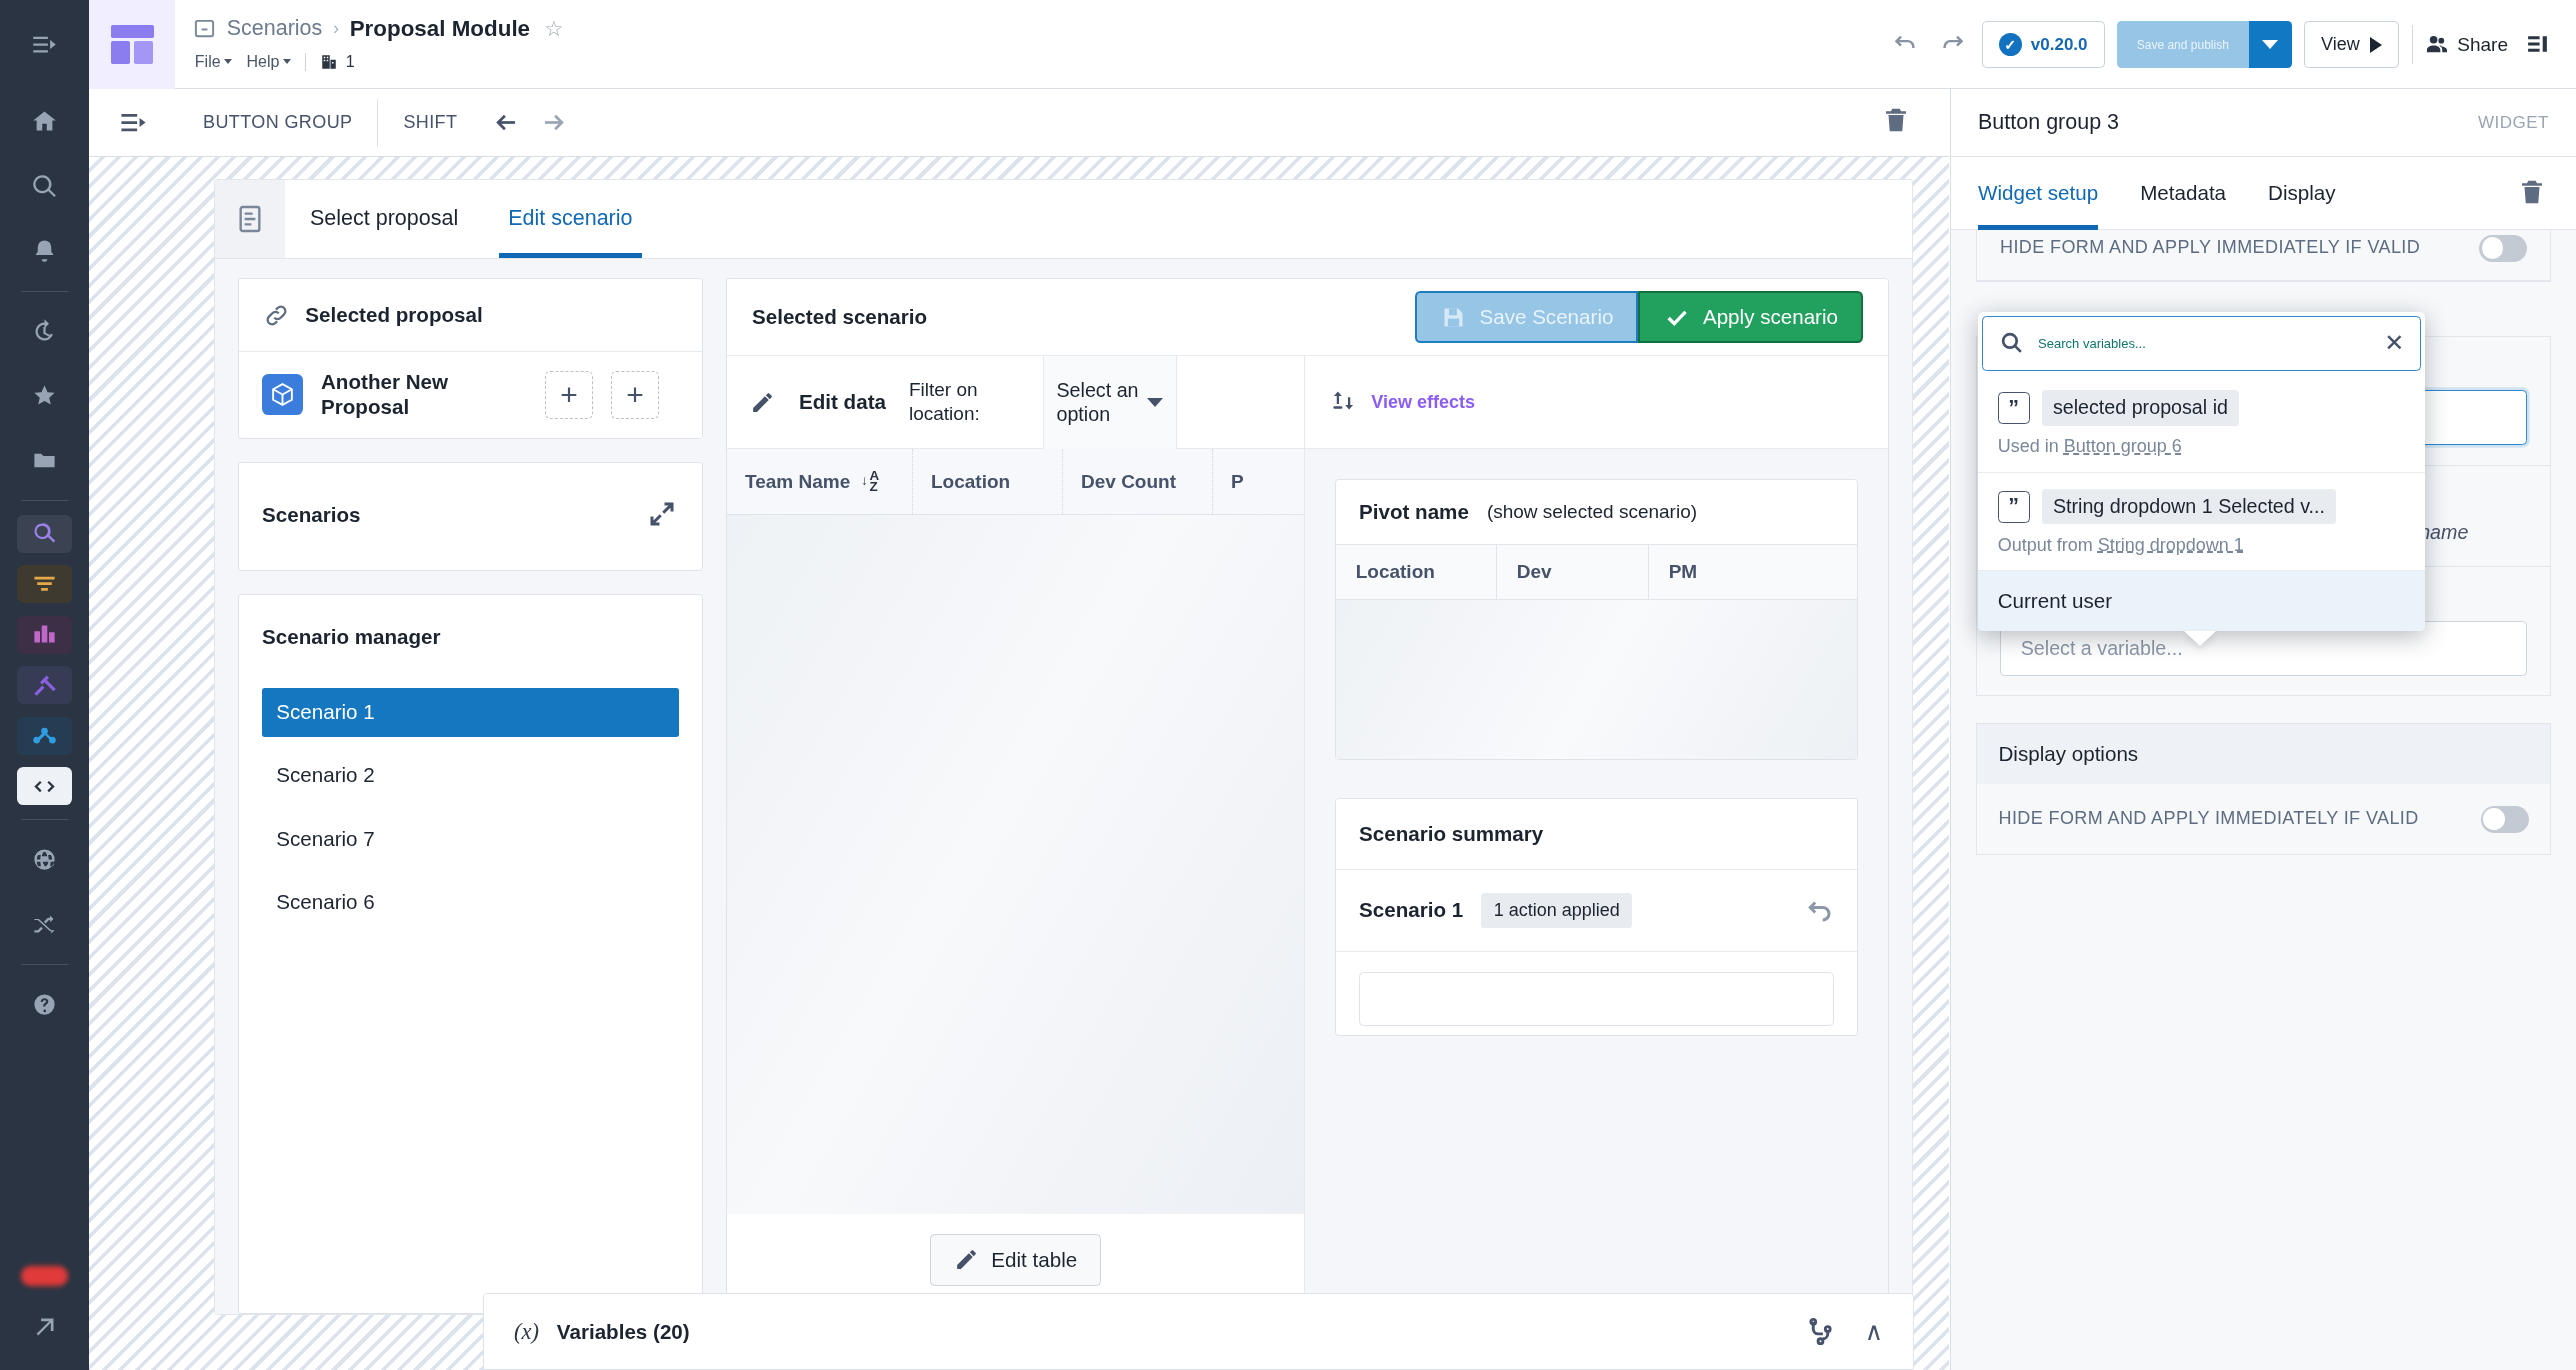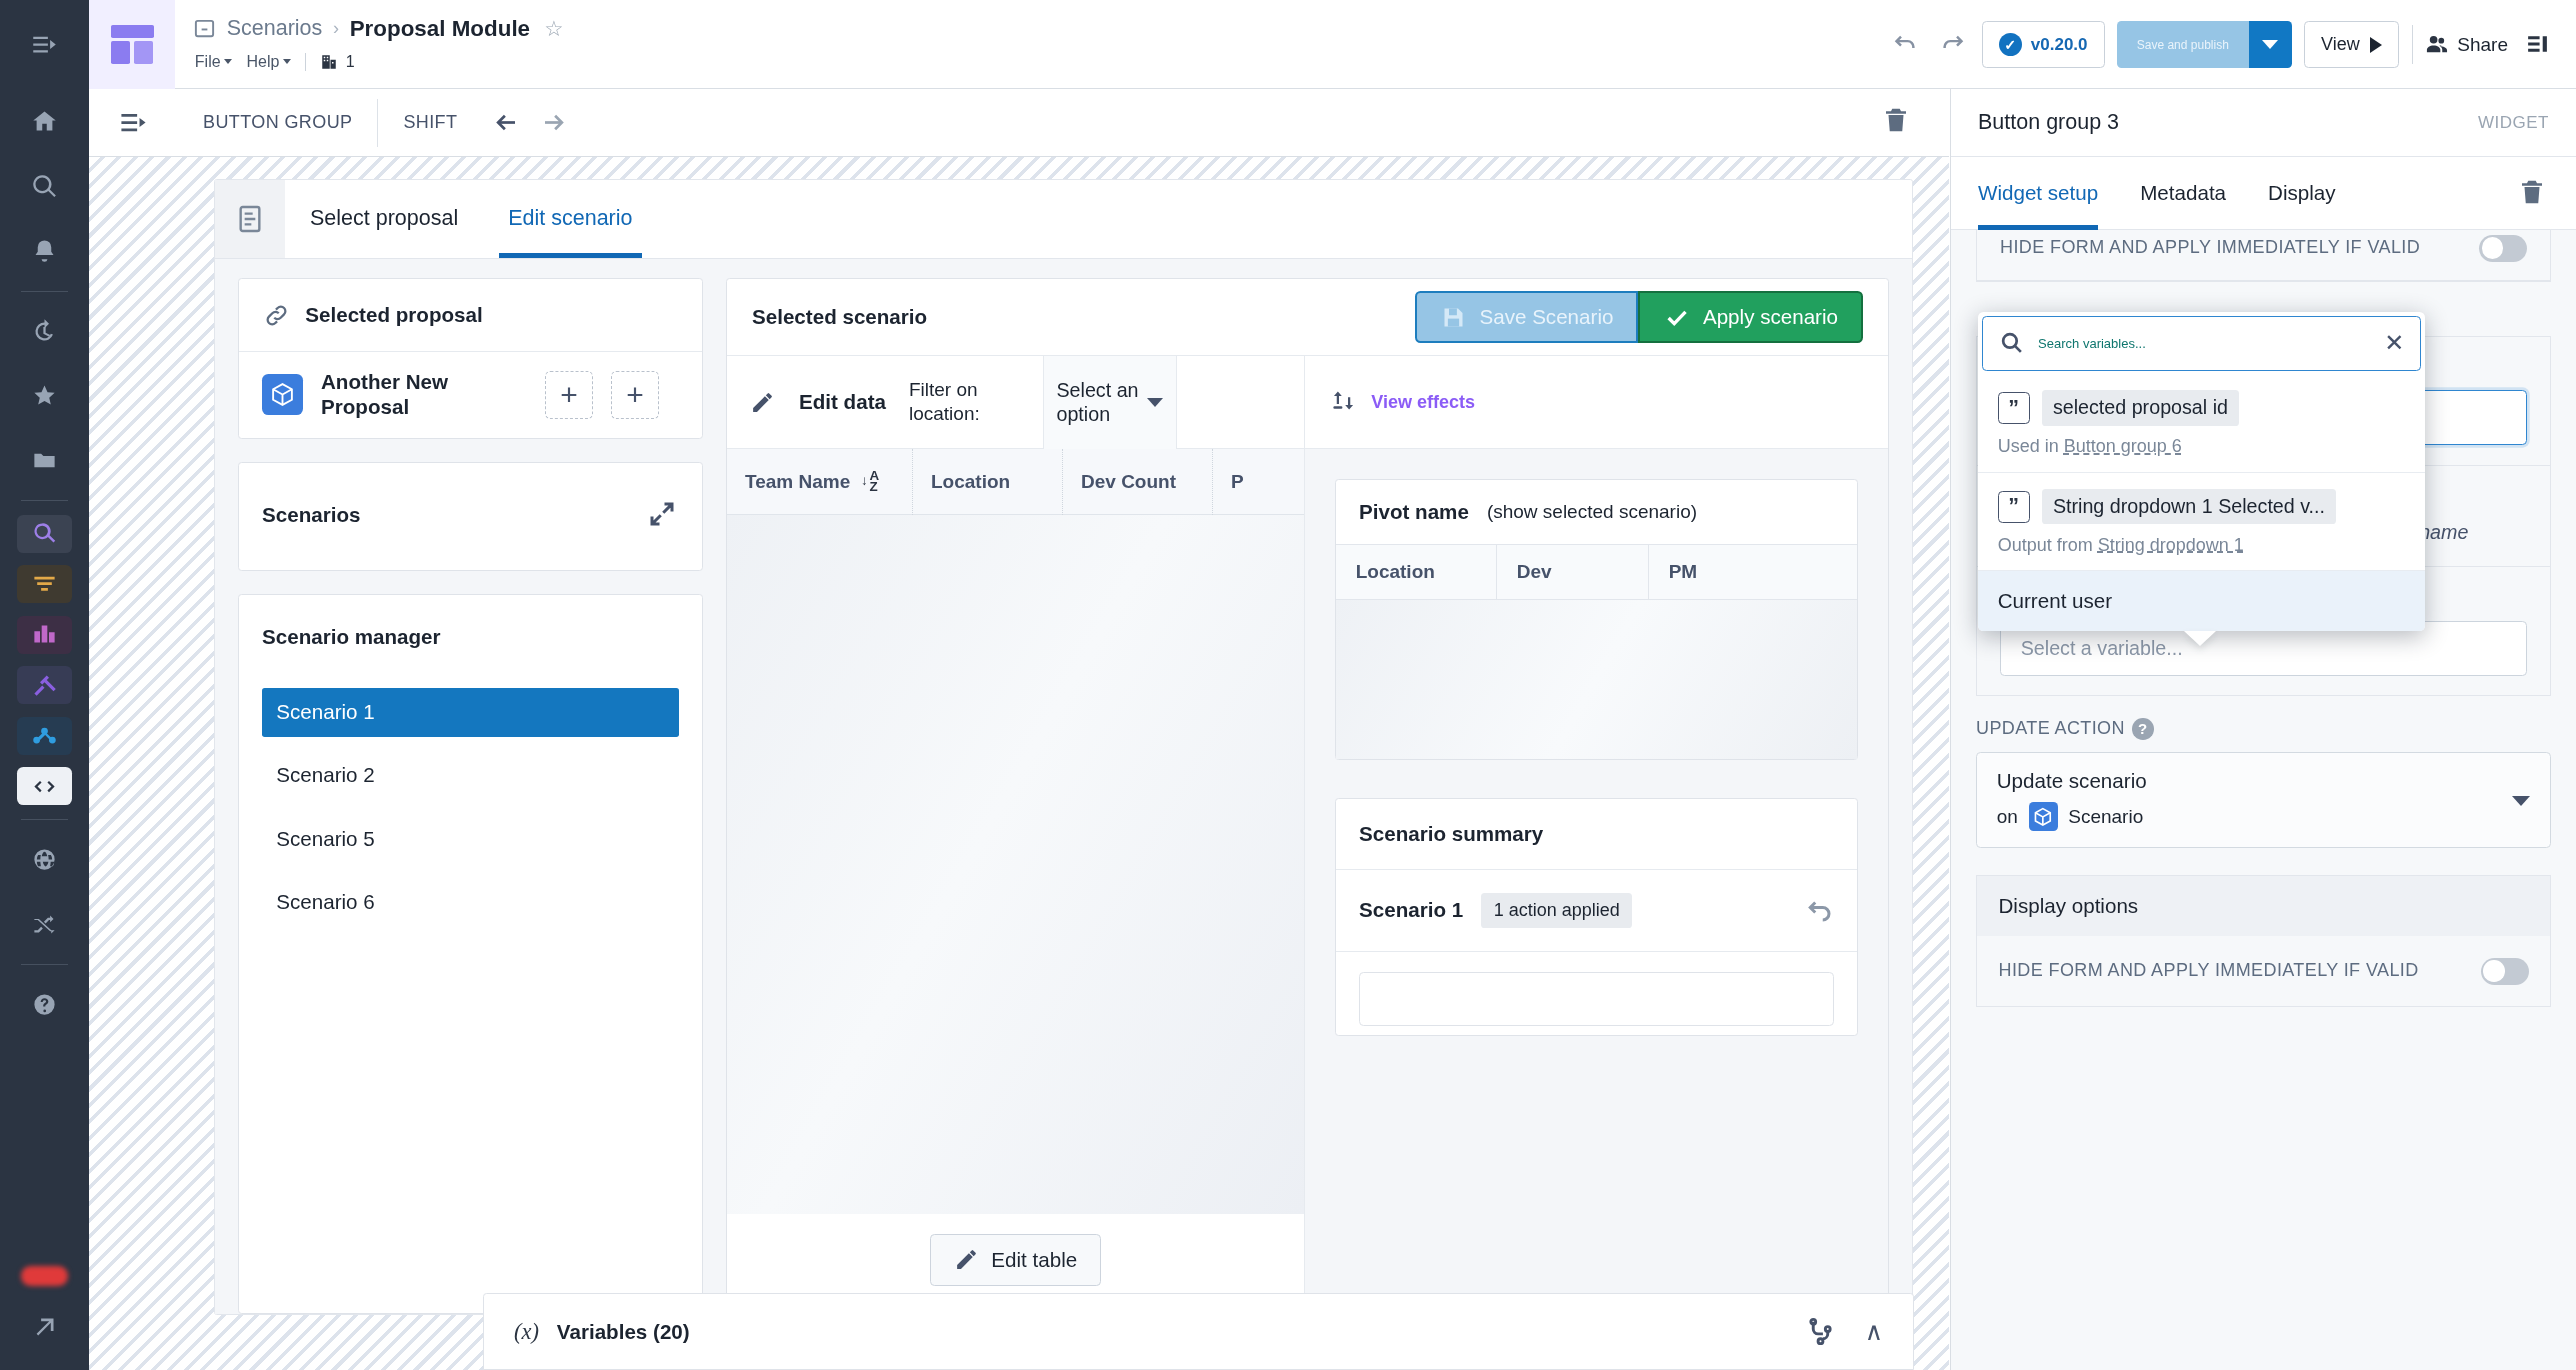--- a/index.html
+++ b/index.html
@@ -561,21 +561,21 @@
           </div>
         </div>
 
         <div class="card" style="flex:1 1 auto;">
           <div class="card-hd" style="padding-bottom:30px;padding-top:30px;">
             <span>Scenario manager</span>
           </div>
           <div class="smgr-list">
             <div class="smgr-item sel">Scenario 1</div>
             <div class="smgr-item">Scenario 2</div>
-            <div class="smgr-item">Scenario 5</div>
+            <div class="smgr-item">Scenario 7</div>
             <div class="smgr-item">Scenario 6</div>
           </div>
         </div>
       </div>
 
       <div class="col-mid">
         <div class="midcard">
 
           <div class="mid-hd">
             <span class="mid-title">Selected scenario</span>
@@ -746,39 +746,20 @@
           <div class="fitalic">Automatically set to the corresponding scenario name</div>
         </div>
         <div class="frow" style="border-bottom:none;">
           <div class="flabel">DESCRIPTION</div>
           <div class="fvalue-input">
             <span>Select a variable...</span>
           </div>
         </div>
       </div>
 
-      <div class="updrow">
-        <div class="flabel">
-          <span>UPDATE ACTION</span><span class="qmark">?</span>
-        </div>
-        <div class="selbox">
-          <div class="l1">Update scenario</div>
-          <div class="l2">
-            <span>on</span>
-            <span class="cube2">
-              <svg viewBox="0 0 24 24">
-                  <path d="M12 2l9 5v10l-9 5-9-5V7z" fill="none" stroke="#fff" stroke-width="2"></path>
-                  <path d="M3 7l9 5 9-5M12 12v10" stroke="#fff" stroke-width="2" fill="none"></path>
-                </svg>
-            </span>
-            <span>Scenario</span>
-          </div>
-          <i class="dc"></i>
-        </div>
-      </div>
 
       <div class="dispopts">
         <div class="hd">Display options</div>
         <div class="bd">
           <div class="hideform-row">
             <span class="flabel">HIDE FORM AND APPLY IMMEDIATELY IF VALID</span>
             <span class="toggle">
                 <i></i>
               </span>
           </div>

